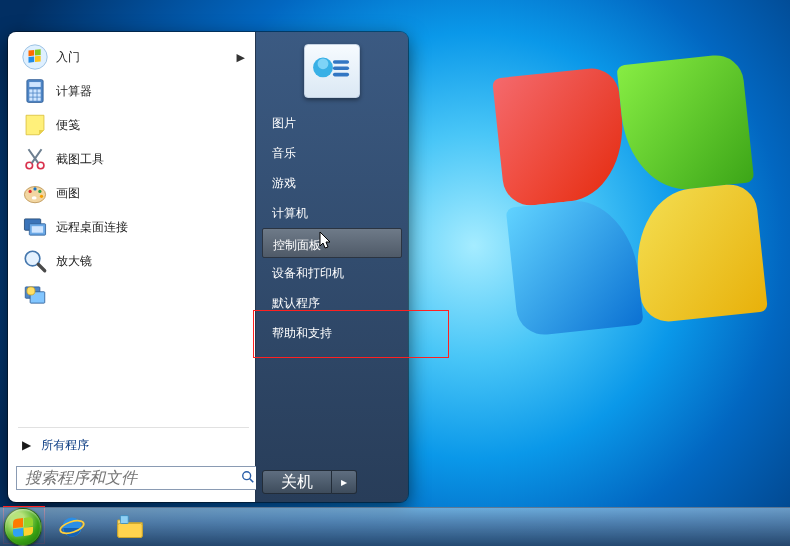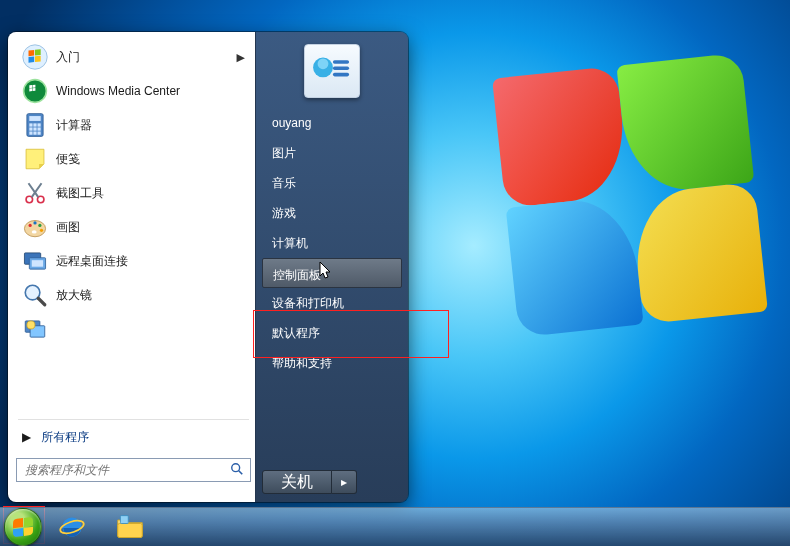--- a/index.html
+++ b/index.html
@@ -57,21 +57,21 @@
     display: flex;
     overflow: hidden;
     background: linear-gradient(180deg,#2e4b71 0,#1a2c43 100%);
   }
   
   .sm-left {
     width: 248px;
     background: #fff;
     display: flex;
     flex-direction: column;
-    padding: 8px 4px 20px 8px;
+    padding: 8px 4px 12px 8px;
     box-sizing: border-box;
     border-right: 1px solid #24364f;
   }
   .prog-list {
     flex: 1;
     overflow: hidden;
   }
   .prog-item {
     display: flex;
     align-items: center;
@@ -132,21 +132,21 @@
     align-items: center;
     padding: 0 6px;
     gap: 6px;
   }
   .search-box input {
     border: none;
     outline: none;
     flex: 1;
     font-style: italic;
     color: #555;
-    font-size: 12px;
+    font-size: 16px;
     background: transparent;
   }
   .search-box .mag {
     color: #2a5ea8;
   }
   
   .sm-right {
     flex: 1;
     position: relative;
     color: #fff;
@@ -298,35 +298,20 @@
     <g transform="translate(8,8) skewY(-6)">
       <rect x="0" y="0" width="7" height="7" fill="#ff6a00"></rect>
                   <rect x="8" y="0" width="7" height="7" fill="#82c91e"></rect>
       <rect x="0" y="8" width="7" height="7" fill="#228be6"></rect>
                   <rect x="8" y="8" width="7" height="7" fill="#fcc419"></rect>
     </g>
   </svg>
             </span>
             <span class="prog-label">入门</span>
             <span class="prog-arrow">▶</span>
-          </div>
-          <div class="prog-item">
-            <span class="prog-ico">
-              <svg viewBox="0 0 32 32">
-    <circle cx="16" cy="16" r="14" fill="#0f8a3b"></circle>
-    <circle cx="16" cy="16" r="14" fill="none" stroke="#9ce29e" stroke-width="2"></circle>
-    <g transform="translate(9,9) scale(.5) skewY(-6)">
-      <rect x="0" y="0" width="7" height="7" fill="#fff"></rect>
-                  <rect x="8" y="0" width="7" height="7" fill="#fff"></rect>
-      <rect x="0" y="8" width="7" height="7" fill="#fff"></rect>
-                  <rect x="8" y="8" width="7" height="7" fill="#fff"></rect>
-    </g>
-  </svg>
-            </span>
-            <span class="prog-label">Windows Media Center</span>
           </div>
           <div class="prog-item">
             <span class="prog-ico">
               <svg viewBox="0 0 32 32">
     <rect x="6" y="2" width="20" height="28" rx="2" fill="#4f86c6" stroke="#2b5a93"></rect>
     <rect x="9" y="5" width="14" height="6" fill="#cfe5ff"></rect>
     <g fill="#cfe5ff">
                   <rect x="9" y="14" width="4" height="4"></rect>
                   <rect x="14" y="14" width="4" height="4"></rect>
                   <rect x="19" y="14" width="4" height="4"></rect>
@@ -427,23 +412,20 @@
       <div class="avatar-wrap">
         <svg viewBox="0 0 44 40">
           <circle cx="12" cy="16" r="11" fill="#38b0e6"></circle>
           <path d="M6 12a6 6 0 0 1 12 0a6 6 0 0 1-12 0" fill="#7dd3f7"></path>
           <rect x="23" y="8" width="18" height="4" rx="2" fill="#3276c3"></rect>
           <rect x="23" y="15" width="18" height="4" rx="2" fill="#3276c3"></rect>
           <rect x="23" y="22" width="18" height="4" rx="2" fill="#3276c3"></rect>
         </svg>
       </div>
 
-      <div class="r-item">
-        <span>ouyang</span>
-      </div>
 
       <div class="right-list" id="right-list">
           <div class="r-item"><span>图片</span></div>
           <div class="r-item"><span>音乐</span></div>
           <div class="r-item"><span>游戏</span></div>
           <div class="r-item"><span>计算机</span></div>
           <div class="r-item hovered"><span>控制面板</span><span style="position: relative; left: -2px; top: 2px;"><svg class="cursor-svg" viewBox="0 0 14 20">
                 <path d="M1 1l0 14 3-3 2 5 3-1-2-5 4 0z" fill="#fff" stroke="#000"></path>
               </svg></span></div>
           <div class="r-item"><span>设备和打印机</span></div>

